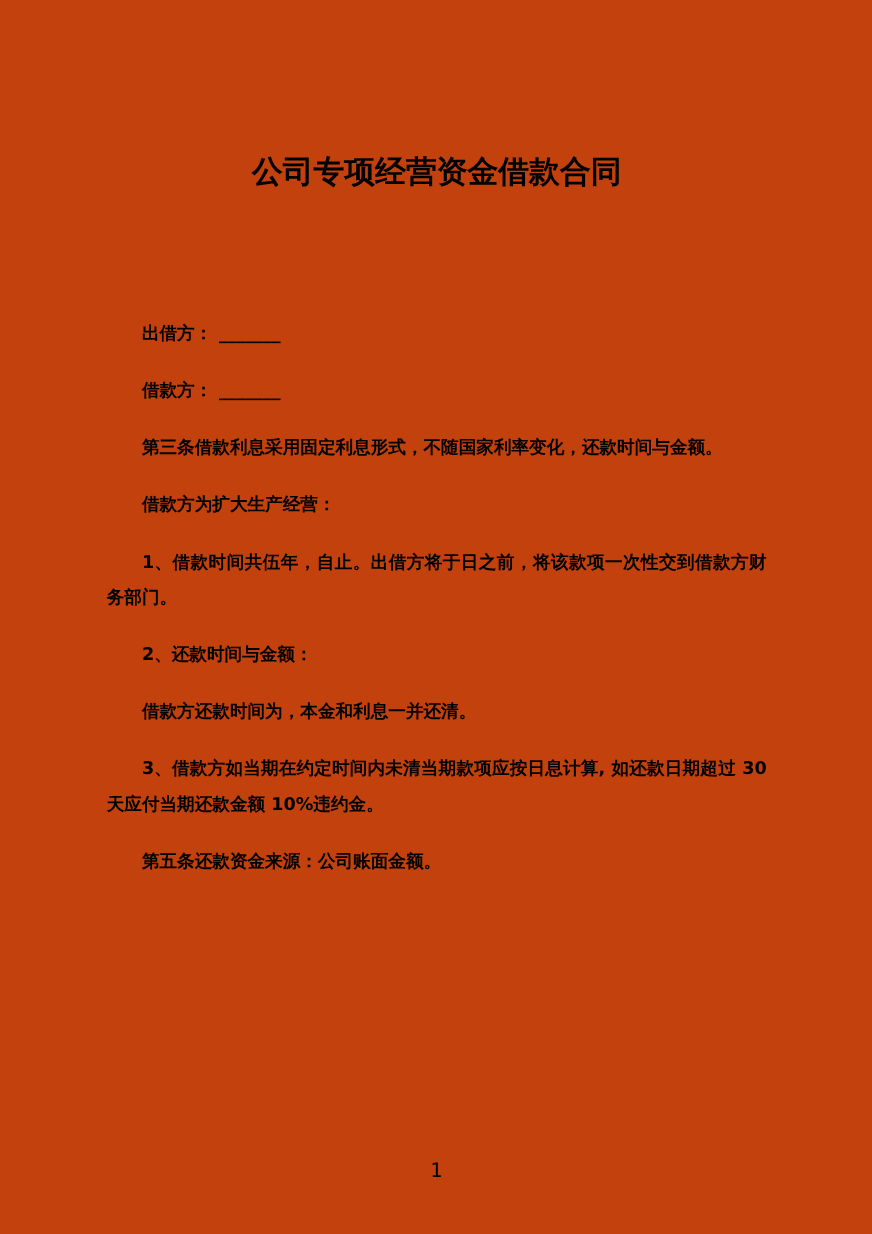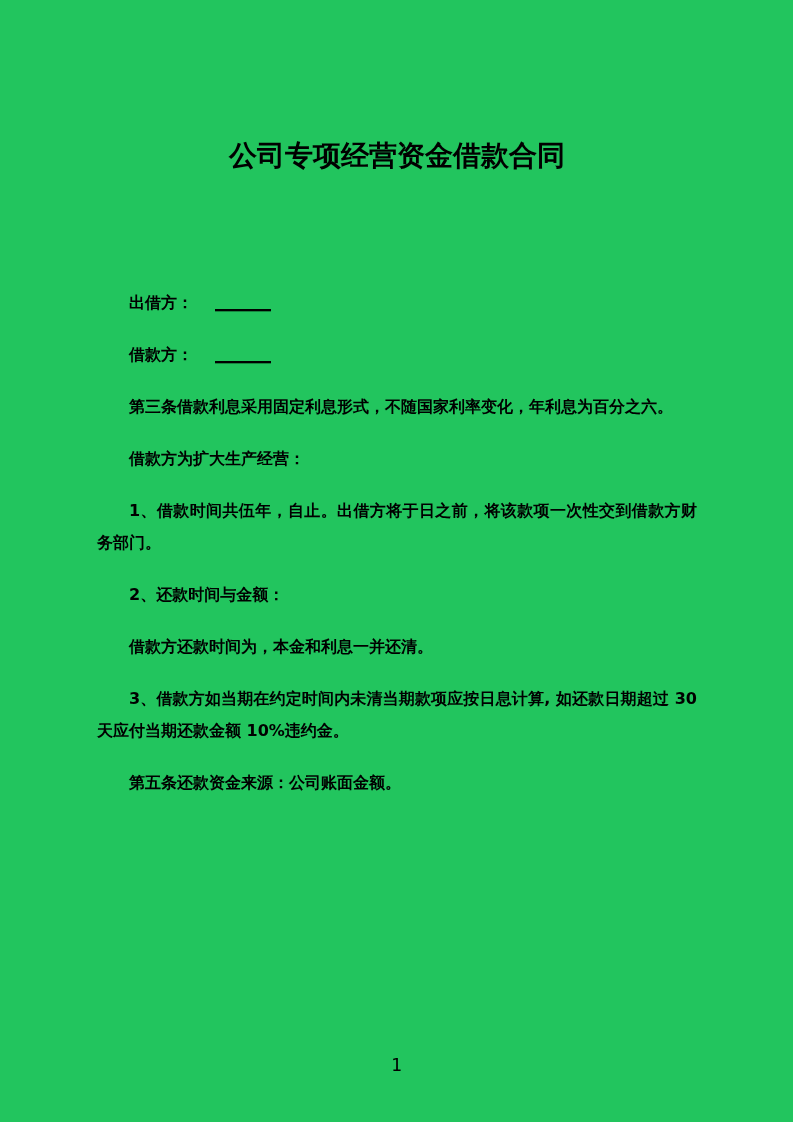--- a/index.html
+++ b/index.html
@@ -5,21 +5,21 @@
   html, body {
     margin: 0;
     padding: 0;
     background: #ffffff;
   }
   .page {
     position: relative;
     width: 793px;
     height: 1122px;
     margin: 0 auto;
-    background: #22c55e;
+    background: #c2410c;
     color: #000000;
     font-family: "DejaVu Sans", sans-serif;
     font-weight: bold;
     box-sizing: border-box;
     padding: 136px 96px 0 97px;
     overflow: hidden;
   }
   .doc-title {
     margin: 0;
     font-size: 28px;
@@ -35,24 +35,23 @@
     text-indent: 2em;
     text-align: justify;
     word-break: break-all;
   }
   .body-text p.first-after-title {
     margin-top: 111px;
   }
   .blank-line {
     display: inline-block;
     text-indent: 0;
-    margin-left: 22px;
+    margin-left: 6px;
     letter-spacing: 0;
     white-space: nowrap;
-    text-decoration: underline;
   }
   .page-footer {
     position: absolute;
     left: 0;
     right: 0;
     bottom: 46px;
     text-align: center;
     font-weight: normal;
     font-size: 18px;
     line-height: 22px;
@@ -68,21 +67,21 @@
 
   <div class="body-text">
 
     <p class="first-after-title"><span>出借方：</span><span class="blank-line">_______</span></p>
 
     <p><span>借款方：</span><span class="blank-line">_______</span></p>
 
 
 
 
-    <p>第三条借款利息采用固定利息形式，不随国家利率变化，年利息为百分之六。</p>
+    <p>第三条借款利息采用固定利息形式，不随国家利率变化，还款时间与金额。</p>
 
     <p>借款方为扩大生产经营：</p>
 
     <p>1、借款时间共伍年，自止。出借方将于日之前，将该款项一次性交到借款方财务部门。</p>
 
     <p>2、还款时间与金额：</p>
 
     <p>借款方还款时间为，本金和利息一并还清。</p>
 
     <p>3、借款方如当期在约定时间内未清当期款项应按日息计算, 如还款日期超过 30 天应付当期还款金额 10%违约金。</p>

